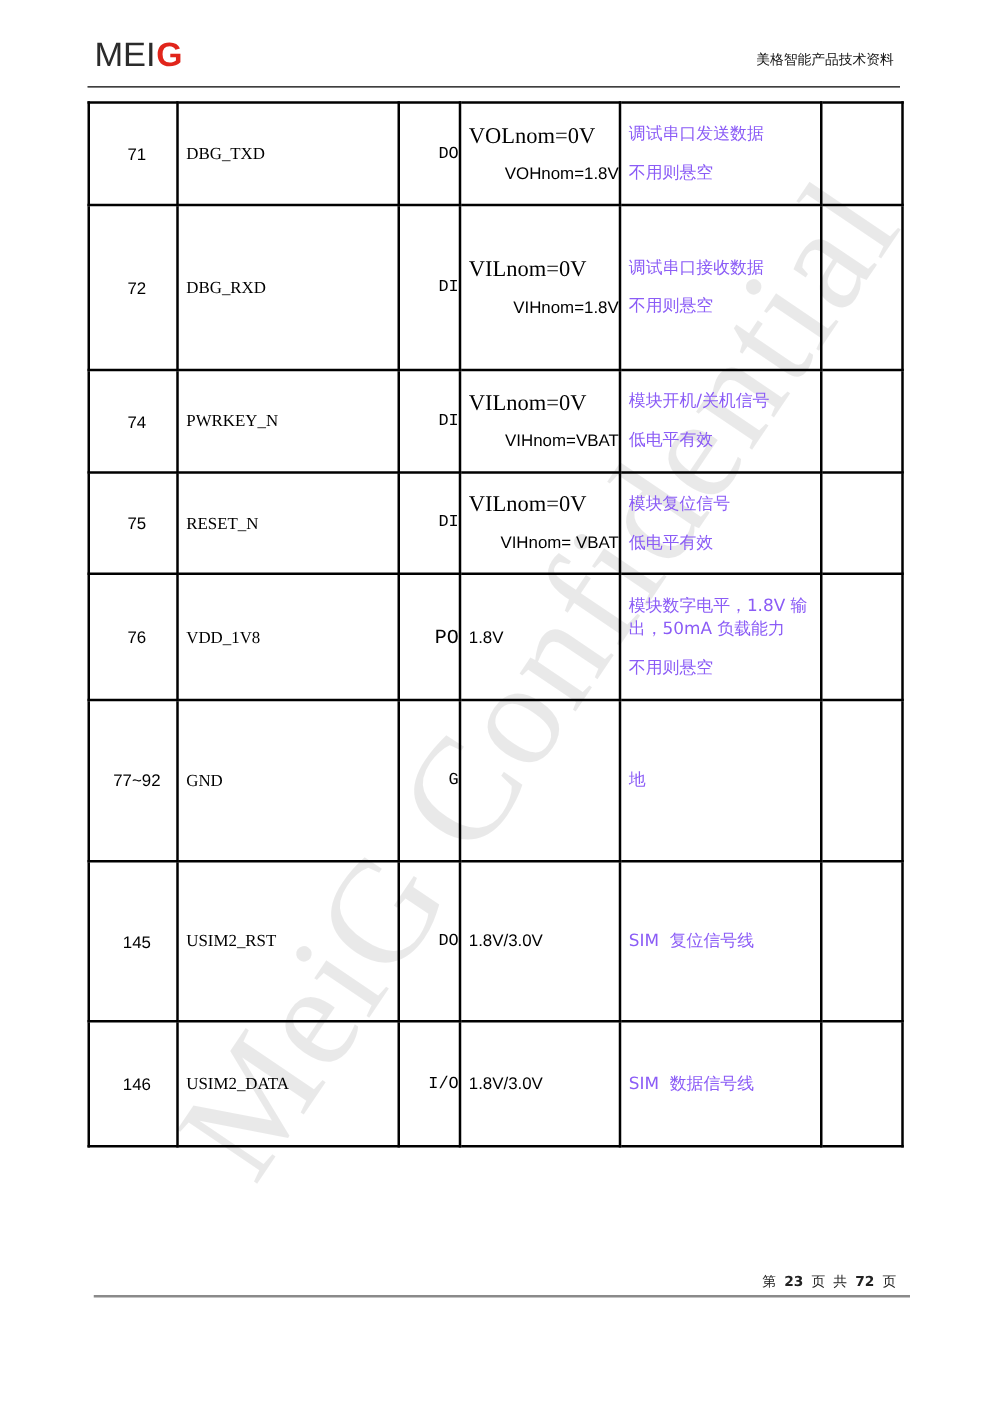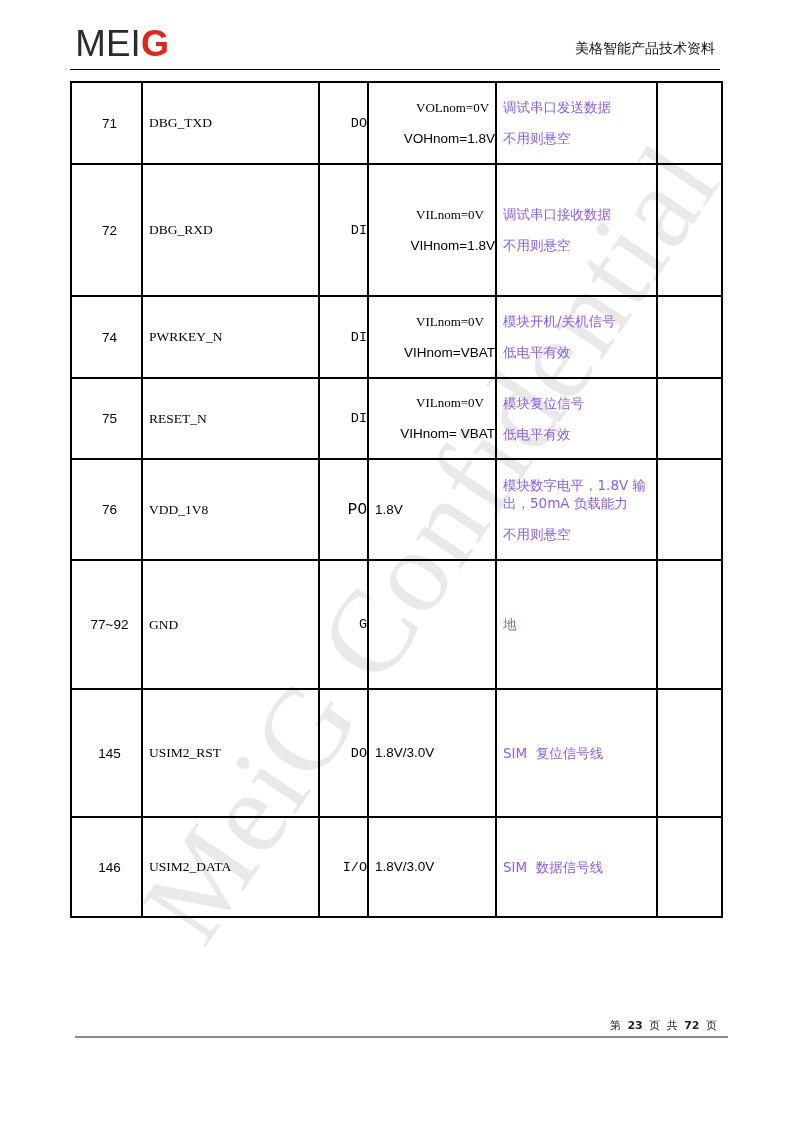--- a/index.html
+++ b/index.html
@@ -1,38 +1,38 @@
 <!DOCTYPE html>
 <html><head>
 <meta charset="utf-8">
 <style>
   html, body { margin:0; padding:0; background:#ffffff; }
   body { width:793px; height:1122px; position:relative; overflow:hidden;
          font-family:"Liberation Serif", serif; color:#000; }
 
   .logo { position:absolute; left:76px; top:29px; height:30px; display:flex; align-items:center;
-          font-family:"Liberation Sans", sans-serif; font-size:36px; letter-spacing:0px; }
+          font-family:"Liberation Sans", sans-serif; font-size:27px; letter-spacing:0px; }
   .logo .dark { color:#2b2b2b; font-weight:normal; transform:scaleX(1.02); }
   .logo .g { color:#e1251b; font-weight:bold; margin-left:1px; }
 
   .doc-title { position:absolute; right:78px; top:40px; font-family:"DejaVu Sans", sans-serif;
-               font-size:14px; color:#111; }
+               font-size:11px; color:#111; }
   .header-rule { position:absolute; left:70px; top:69px; width:650px; height:0;
                  border-top:1.2px solid #000; }
 
   table.pins { position:absolute; left:70px; top:81px; border-collapse:collapse; table-layout:fixed; }
   table.pins td { border:2px solid #000; padding:0 0 0 6px; vertical-align:middle; font-size:13.5px; }
   td.num { text-align:center; font-family:"Liberation Sans", sans-serif; padding:0; }
   td.name { font-family:"Liberation Serif", serif;margin-left:26px; }
   td.io { text-align:right; padding:0; font-family:Liberation Mono, monospace; font-size:12.5px; }
   td.io.big { font-size:16px; }
   td.level { font-family:"Liberation Sans", sans-serif; font-size:12.5px; }
   td.level .ln { display:block; line-height:16px; }
   td.level .ln + .ln { margin-top:15px;text-align:right; }
-  td.level .serif { font-family:"Liberation Serif", serif; font-size:13px;margin-left:41px; }
+  td.level .serif { font-family:"Liberation Serif", serif; font-size:18px; }
   td.desc { font-family:"DejaVu Sans", sans-serif; font-size:12.5px; color:#8b5cf6; }
   td.desc .ln { display:block; line-height:17px; }
   td.desc .ln + .ln { margin-top:14px; }
   td.desc .ln.tight + .ln.tight { margin-top:1px; }
   td.desc .ln.gap { margin-top:14px; }
   td.note { }
 
   .watermark { position:absolute; left:20px; top:520px; font-family:"Liberation Serif", serif;
                font-size:118px; color:rgba(0,0,0,0.085); transform:rotate(-56deg);
                transform-origin:left top; white-space:nowrap; pointer-events:none;

